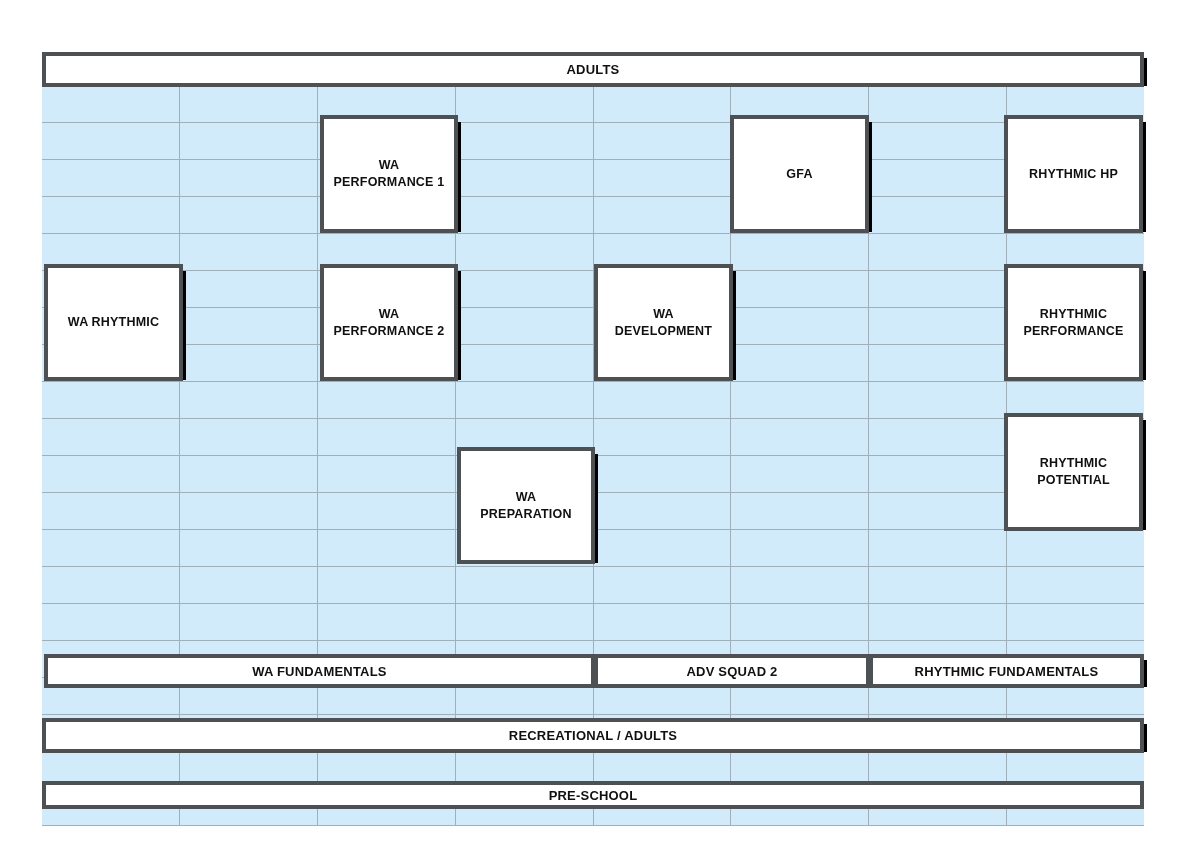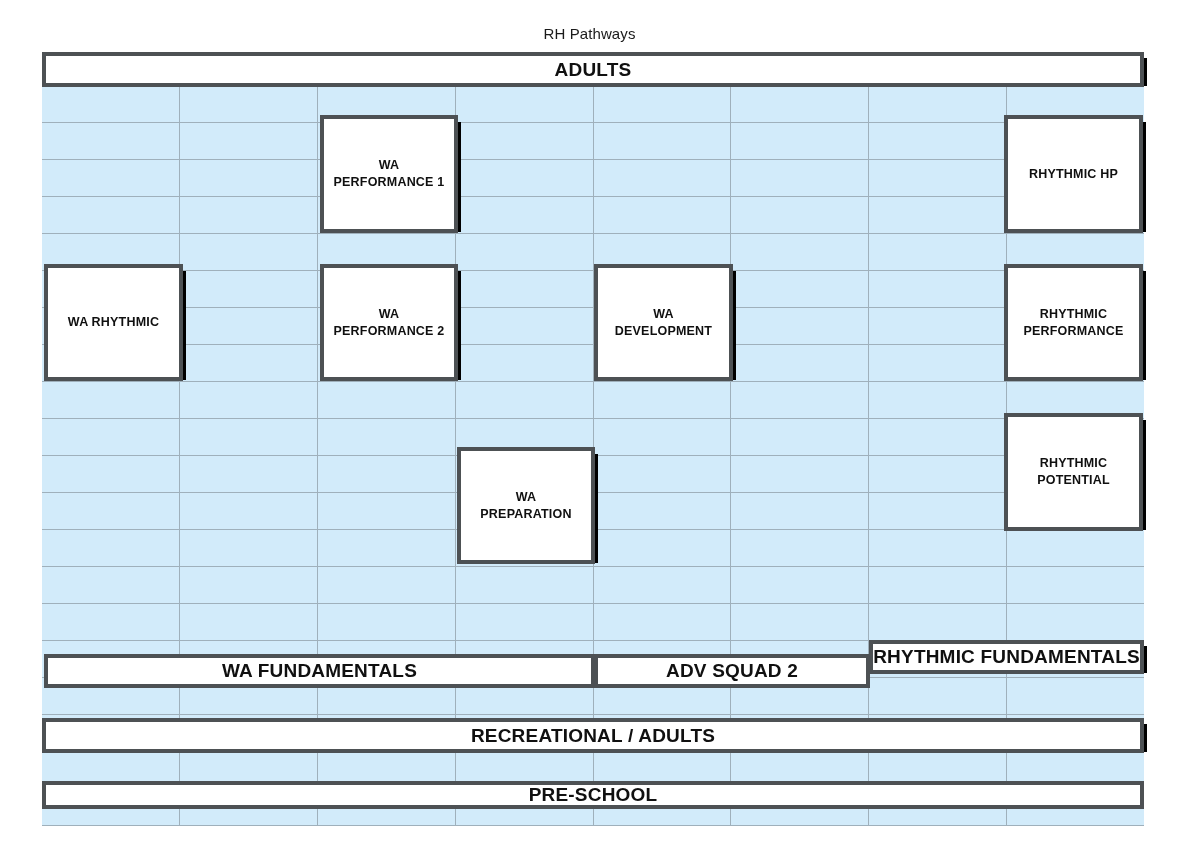--- a/index.html
+++ b/index.html
@@ -66,21 +66,21 @@
 
   
   .bar {
     position: absolute;
     background: #ffffff;
     border: 4px solid #4d5154;
     box-sizing: border-box;
     display: flex;
     align-items: center;
     justify-content: center;
-    font-size: 19px;
+    font-size: 13px;
     font-weight: bold;
     color: #101010;
     letter-spacing: 0.2px;
     z-index: 6;
   }
   .bar.shadow-right::after {
     content: "";
     position: absolute;
     right: -7px;
     top: 2px;
@@ -119,21 +119,20 @@
     bottom: -3px;
     width: 3px;
     background: #000000;
   }
 </style>
 </head>
 <body>
 
 <div id="diagram-root">
 
-  <div id="chart-title">RH Pathways</div>
 
   <div id="grid-canvas">
       <div class="grid-row" style="top: 0px;">
         <div class="grid-cell" style="background: rgb(210, 235, 250); border-right-color: rgb(159, 176, 187); border-bottom-color: rgb(159, 176, 187);"></div>
         <div class="grid-cell" style="background: rgb(210, 235, 250); border-right-color: rgb(159, 176, 187); border-bottom-color: rgb(159, 176, 187);"></div>
         <div class="grid-cell" style="background: rgb(210, 235, 250); border-right-color: rgb(159, 176, 187); border-bottom-color: rgb(159, 176, 187);"></div>
         <div class="grid-cell" style="background: rgb(210, 235, 250); border-right-color: rgb(159, 176, 187); border-bottom-color: rgb(159, 176, 187);"></div>
         <div class="grid-cell" style="background: rgb(210, 235, 250); border-right-color: rgb(159, 176, 187); border-bottom-color: rgb(159, 176, 187);"></div>
         <div class="grid-cell" style="background: rgb(210, 235, 250); border-right-color: rgb(159, 176, 187); border-bottom-color: rgb(159, 176, 187);"></div>
         <div class="grid-cell" style="background: rgb(210, 235, 250); border-right-color: rgb(159, 176, 187); border-bottom-color: rgb(159, 176, 187);"></div>
@@ -334,20 +333,23 @@
   <div class="bar shadow-right" style="left:42px; top:52px; width:1102px; height:35px;">
     <span>ADULTS</span>
   </div>
 
 
   <div class="node shadow-right" style="left:320px; top:115px; width:138px; height:118px;">
     <span class="node-label">WA
 PERFORMANCE 1</span>
   </div>
 
+  <div class="node shadow-right" style="left:730px; top:115px; width:139px; height:118px;">
+    <span class="node-label">GFA</span>
+  </div>
 
   <div class="node shadow-right" style="left:1004px; top:115px; width:139px; height:118px;">
     <span class="node-label">RHYTHMIC HP</span>
   </div>
 
   <div class="node shadow-right" style="left:44px; top:264px; width:139px; height:117px;">
     <span class="node-label">WA RHYTHMIC</span>
   </div>
 
   <div class="node shadow-right" style="left:320px; top:264px; width:138px; height:117px;">
@@ -378,21 +380,21 @@
 
 
   <div class="bar" style="left:44px; top:654px; width:551px; height:34px;">
     <span>WA FUNDAMENTALS</span>
   </div>
 
   <div class="bar" style="left:594px; top:654px; width:276px; height:34px;">
     <span>ADV SQUAD 2</span>
   </div>
 
-  <div class="bar shadow-right" style="left:869px; top:640px; width:275px; height:34px;">
+  <div class="bar shadow-right" style="left:869px; top:654px; width:275px; height:34px;">
     <span>RHYTHMIC FUNDAMENTALS</span>
   </div>
 
   <div class="bar shadow-right" style="left:42px; top:718px; width:1102px; height:35px;">
     <span>RECREATIONAL / ADULTS</span>
   </div>
 
   <div class="bar" style="left:42px; top:781px; width:1102px; height:28px;">
     <span>PRE-SCHOOL</span>
   </div>

